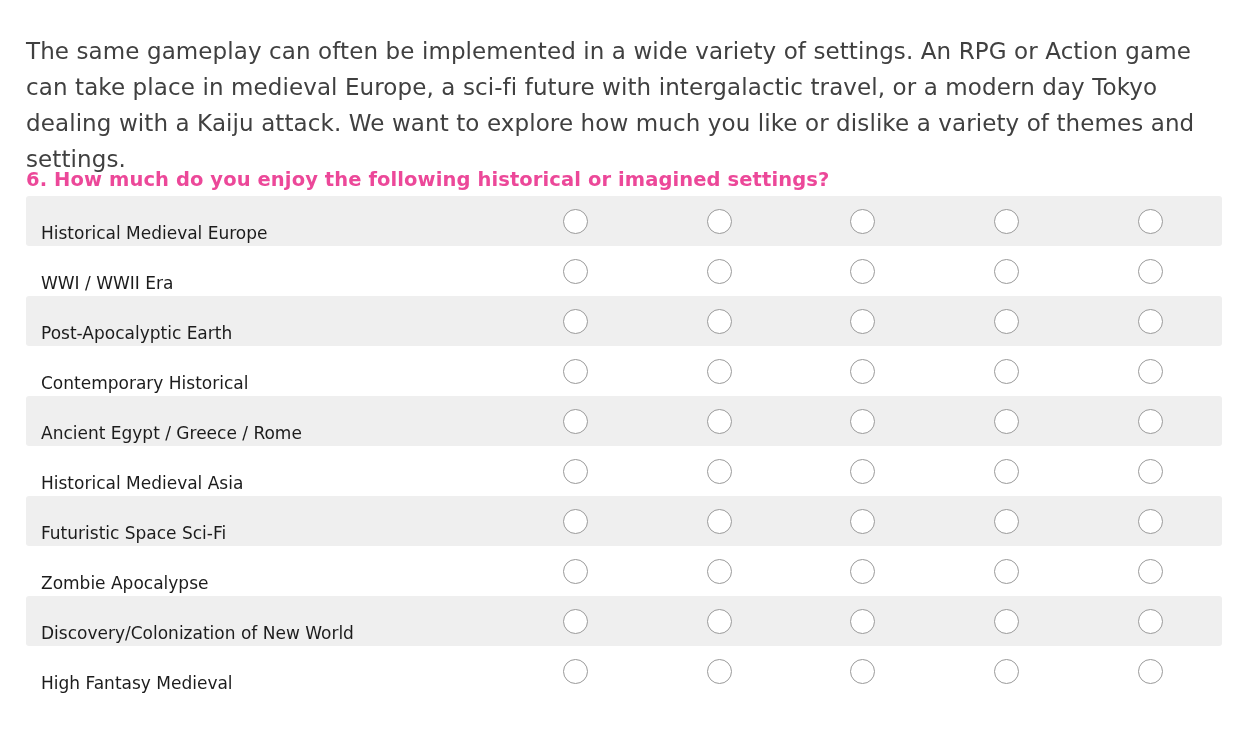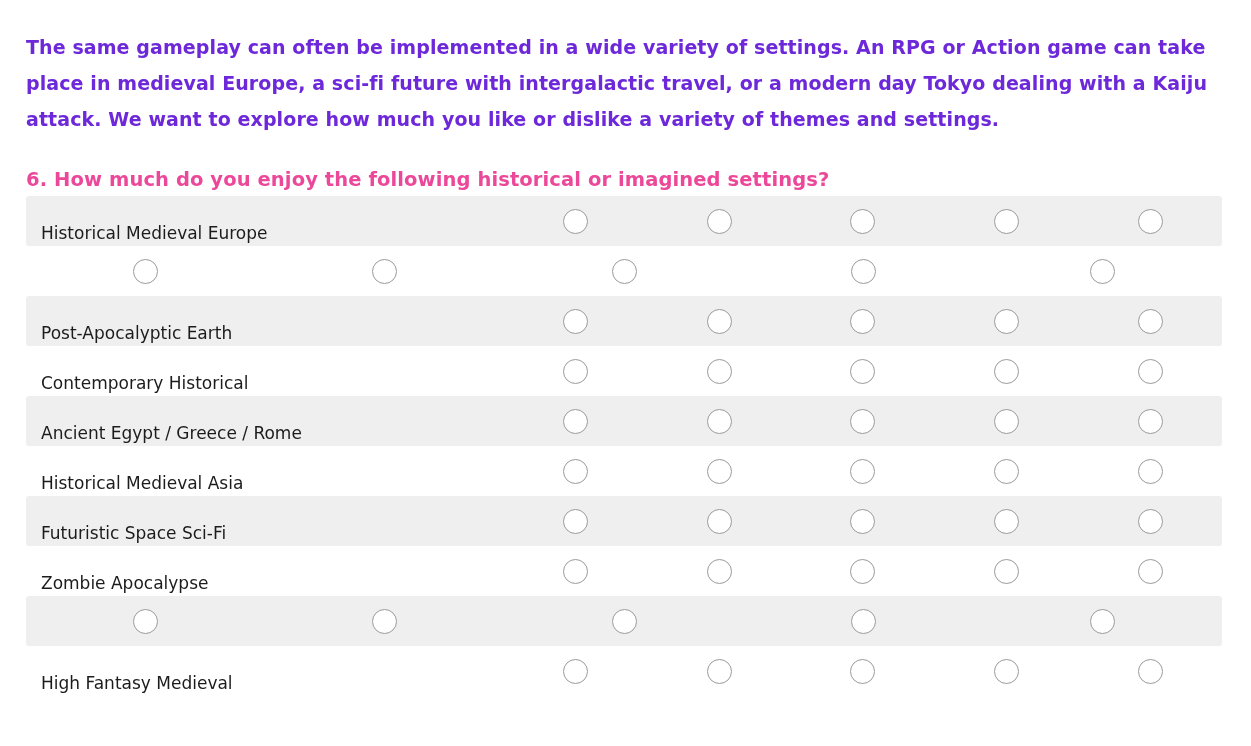--- a/index.html
+++ b/index.html
@@ -22,24 +22,24 @@
     height: 746px;
     box-sizing: border-box;
   }
 
   
   .intro {
     position: absolute;
     left: 26px;
     top: 10px;
     width: 1192px;
-    color: #6d28d9;
-    font-size: 19px;
+    color: #404040;
+    font-size: 23px;
     line-height: 36px;
-    font-weight: 700;
+    font-weight: 400;
     letter-spacing: 0.1px;
   }
 
   
   .question-title {
     position: absolute;
     left: 26px;
     top: 152px;
     color: #ec4899;
     font-size: 19.5px;
@@ -143,20 +143,21 @@
             <span class="radio" role="radio" aria-checked="false"></span>
           </div>
           <div class="row-opt">
             <span class="radio" role="radio" aria-checked="false"></span>
           </div>
           <div class="row-opt">
             <span class="radio" role="radio" aria-checked="false"></span>
           </div>
         </div>
         <div class="matrix-row plain">
+          <div class="row-label">WWI / WWII Era</div>
           <div class="row-opt">
             <span class="radio" role="radio" aria-checked="false"></span>
           </div>
           <div class="row-opt">
             <span class="radio" role="radio" aria-checked="false"></span>
           </div>
           <div class="row-opt">
             <span class="radio" role="radio" aria-checked="false"></span>
           </div>
           <div class="row-opt">
@@ -268,20 +269,21 @@
             <span class="radio" role="radio" aria-checked="false"></span>
           </div>
           <div class="row-opt">
             <span class="radio" role="radio" aria-checked="false"></span>
           </div>
           <div class="row-opt">
             <span class="radio" role="radio" aria-checked="false"></span>
           </div>
         </div>
         <div class="matrix-row striped">
+          <div class="row-label">Discovery/Colonization of New World</div>
           <div class="row-opt">
             <span class="radio" role="radio" aria-checked="false"></span>
           </div>
           <div class="row-opt">
             <span class="radio" role="radio" aria-checked="false"></span>
           </div>
           <div class="row-opt">
             <span class="radio" role="radio" aria-checked="false"></span>
           </div>
           <div class="row-opt">

